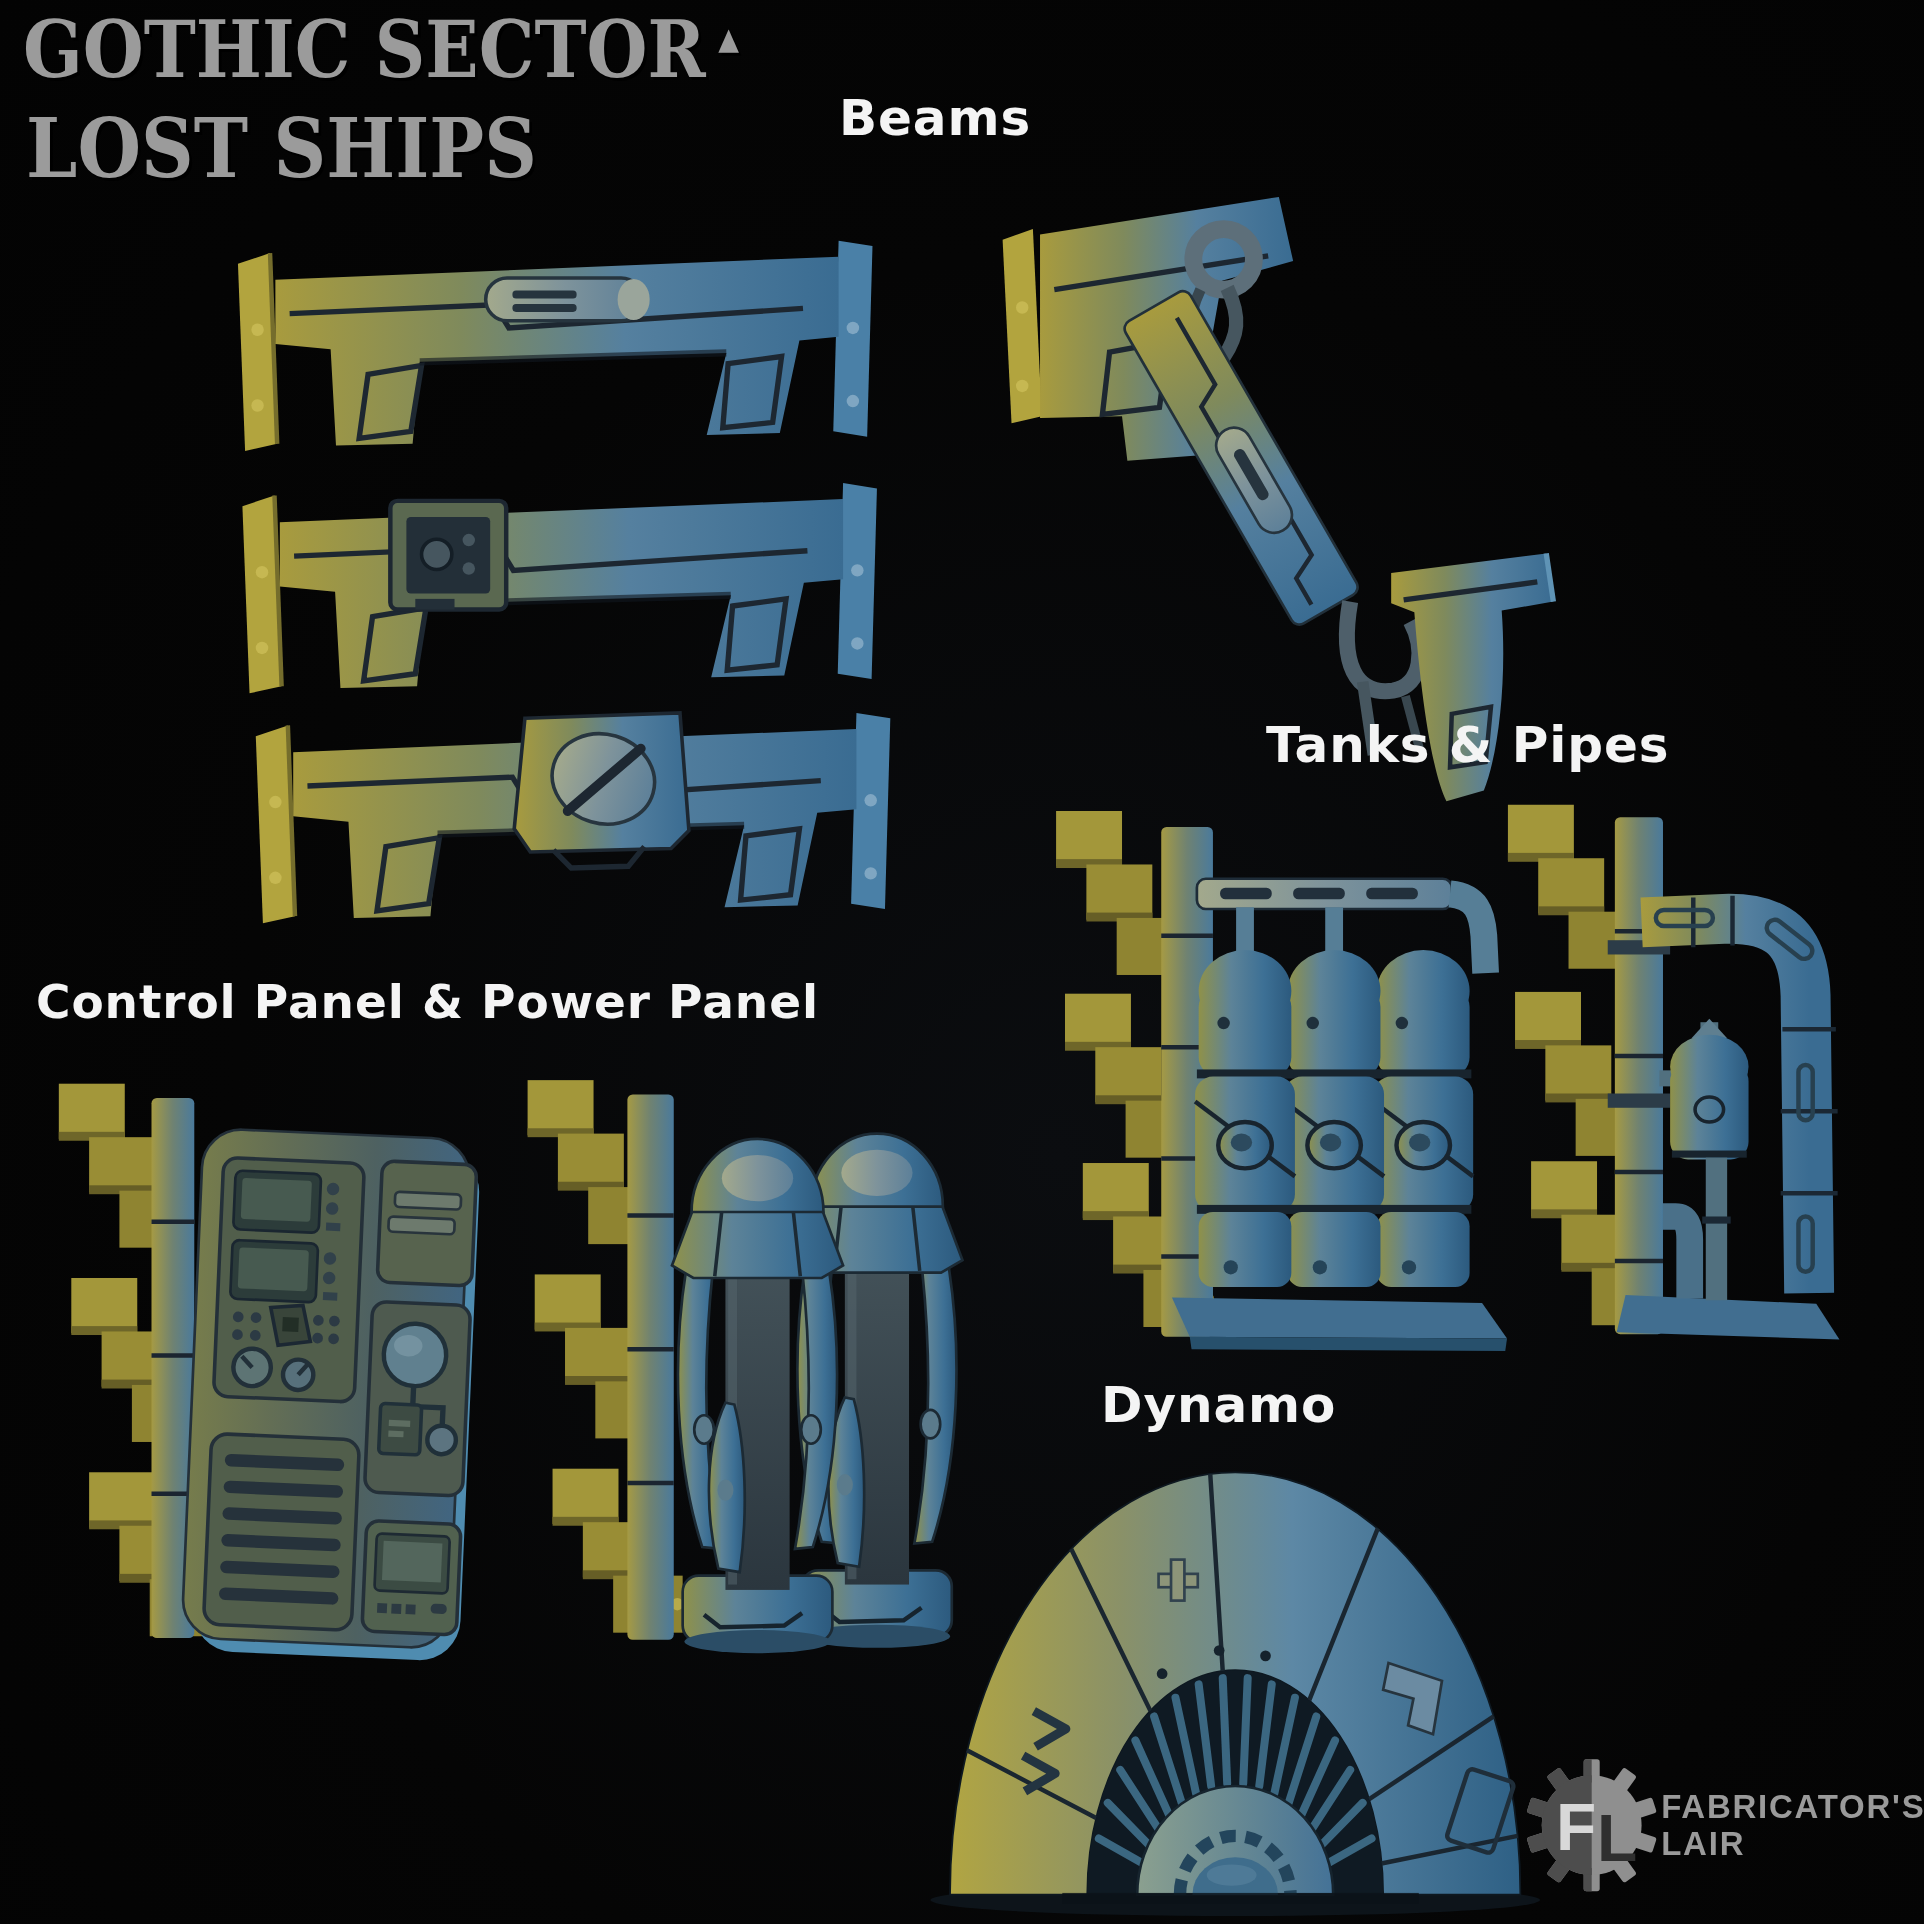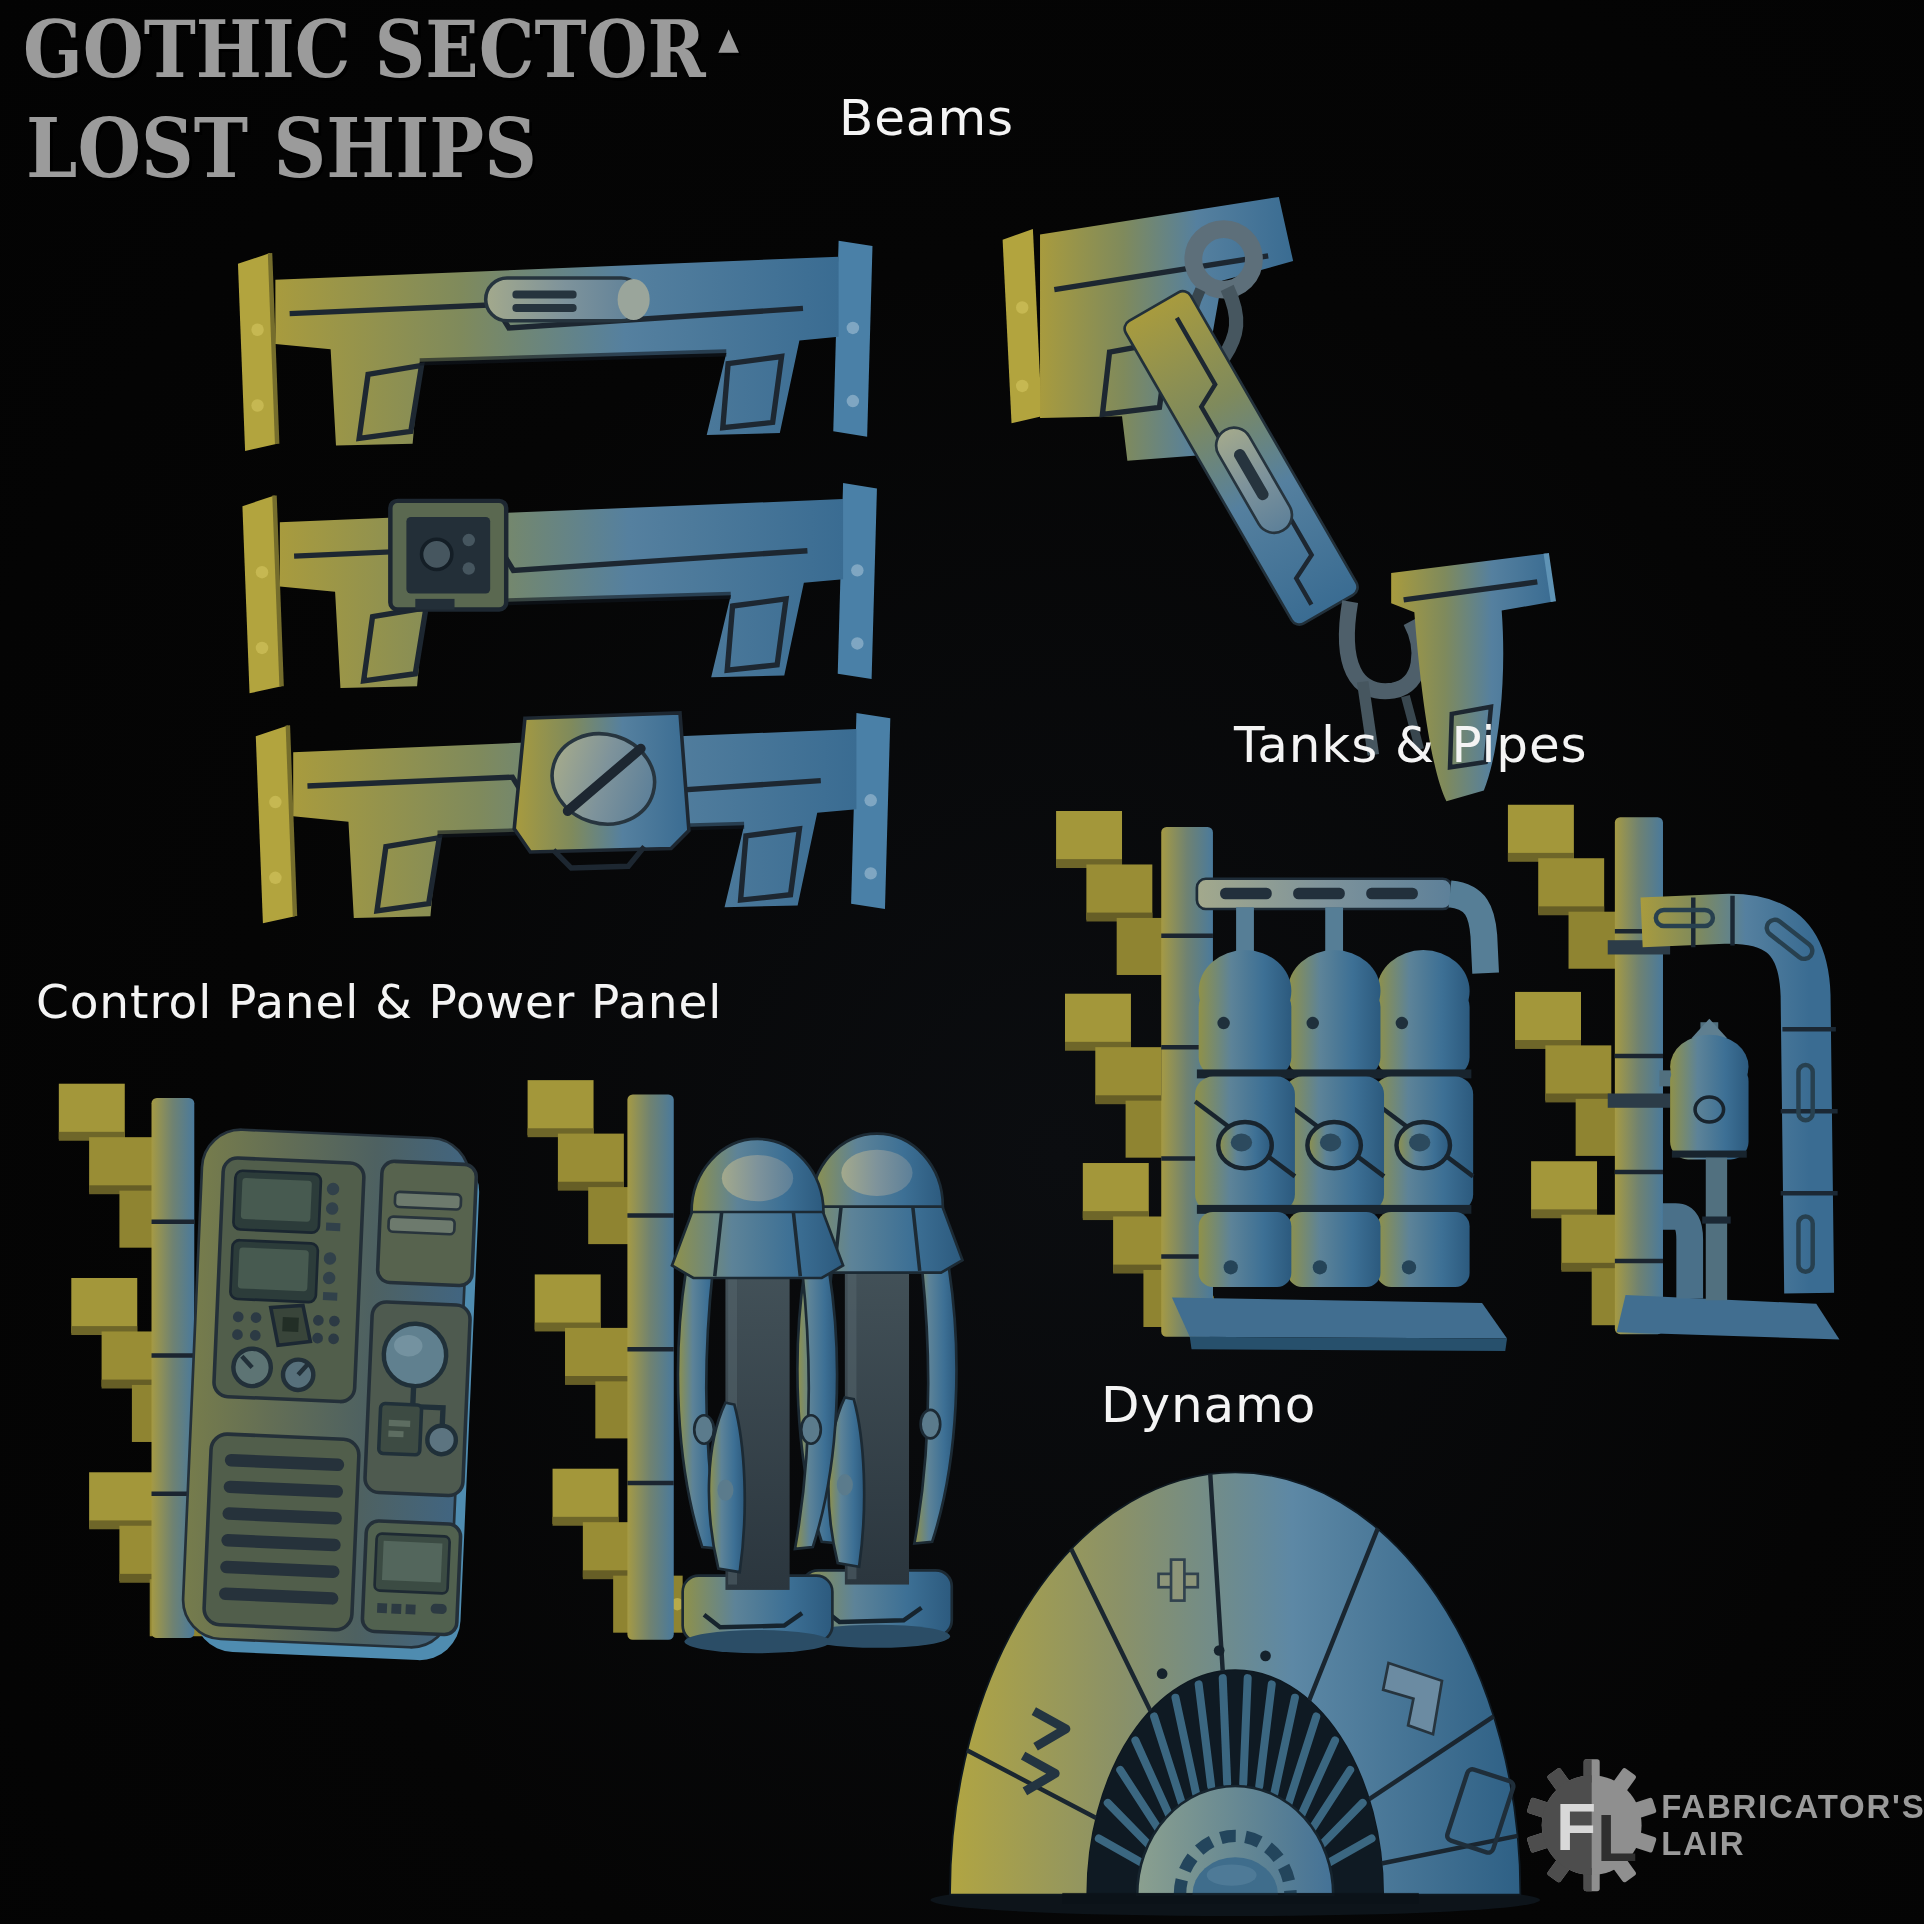--- a/index.html
+++ b/index.html
@@ -13,21 +13,21 @@
     position:absolute;left:23px;top:9px;width:517px;text-align:center;
     font-family:"DejaVu Serif", serif;font-weight:bold;
     transform:scaleY(1.12);transform-origin:top left;
     text-shadow:2.7px 2.7px 0 #000;
     line-height:1.05;
   }
   .title .t1{font-size:70px;letter-spacing:0px;white-space:nowrap;}
   .title .t2{font-size:73px;margin-top:12.5px;}
   .title .dash{font-size:27px;vertical-align:25px;margin-left:12.5px;}
   .lbl{
-    position:absolute;color:#f4f4f4;font-weight:normal;font-size:50px;
+    position:absolute;color:#f4f4f4;font-weight:bold;font-size:50px;
     letter-spacing:0.9px;white-space:nowrap;
   }
   .lbl.small{font-size:47px;}
 </style>
 </head>
 <body>
 
 <div class="canvas">
 
 <svg class="scene" viewBox="0 0 2160 2160" xmlns="http://www.w3.org/2000/svg">
@@ -430,18 +430,18 @@
     <text x="152" y="116" font-family="Liberation Sans, sans-serif" font-size="37" font-weight="bold" fill="#9a9a9a" letter-spacing="2">LAIR</text>
   </g>
 </svg>
 
 <div class="title" style="color:#9b9b9b">
   <div class="t1"><span>GOTHIC SECTOR</span><span class="dash">▲</span></div>
   <div class="t2">LOST SHIPS</div>
 </div>
 
 <div class="lbl" style="left:839px;top:89px">Beams</div>
-<div class="lbl" style="left:1234px;top:716px">Tanks &amp; Pipes</div>
+<div class="lbl" style="left:1266px;top:716px">Tanks &amp; Pipes</div>
 <div class="lbl small" style="left:36px;top:974px">Control Panel &amp; Power Panel</div>
 <div class="lbl" style="left:1101px;top:1376px">Dynamo</div>
 
 </div>
 
 
 </body></html>

